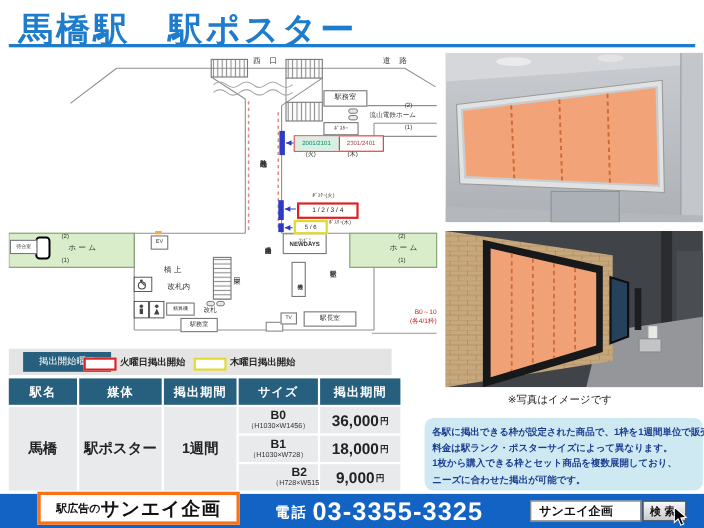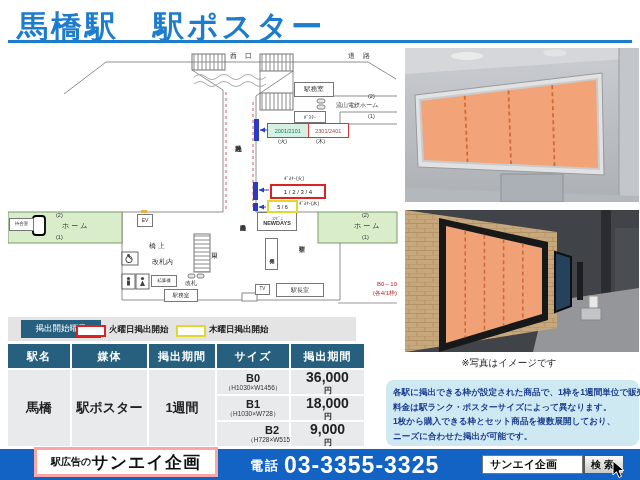--- a/index.html
+++ b/index.html
@@ -19,38 +19,38 @@
   #legend{position:absolute;left:8px;top:317px;width:348px;height:24px;background:#e4e4e4;}
   #legend-title{position:absolute;left:13px;top:3px;width:80px;height:18px;background:#27607f;
          color:#fff;font-size:8.5px;font-weight:normal;display:flex;align-items:center;justify-content:center;}
   .swatch{position:absolute;top:8px;width:26px;height:8px;background:#fff;}
   .legend-txt{position:absolute;top:8px;font-size:8.5px;font-weight:bold;color:#222;line-height:1;}
   
   #price-table{position:absolute;left:8px;top:344px;width:348px;display:grid;
          grid-template-columns:62px 75px 66px 72px 73px;grid-template-rows:24px 24px 24px 24px;gap:2px;}
   .th{background:#27607f;color:#fff;font-size:11px;font-weight:bold;display:flex;
          align-items:center;justify-content:center;letter-spacing:1px;}
-  .td{background:#e9eaec;display:flex;align-items:center;justify-content:center;color:#222;flex-direction:column;}
+  .td{background:#e9eaec;display:flex;align-items:center;justify-content:center;color:#222;}
   .cell-col{flex-direction:column;line-height:1.1;}
   .size-name{font-size:11px;font-weight:bold;}
   .size-dims{font-size:6.5px;color:#333;}
   .price{font-size:14px;font-weight:bold;}
   .price-unit{font-size:8px;font-weight:bold;margin-left:1px;}
   
   .photo{position:absolute;left:405px;width:234px;}
   #photo-note{position:absolute;left:405px;top:357px;width:208px;text-align:center;
          font-size:9.5px;color:#222;}
   
   #info-box{position:absolute;left:386px;top:380px;width:240px;height:54px;background:#cfe9f3;
          border-radius:8px;padding:7px 6px 5px 7px;}
   #info-box p{margin:0 0 3px 0;font-size:8.6px;line-height:1.35;color:#1b3d8f;font-weight:bold;white-space:nowrap;}
   
   #footer{position:absolute;left:0;top:449px;width:640px;height:31px;background:#1263c4;}
   #logo-box{position:absolute;left:34px;top:-2px;width:178px;height:24px;background:#fff;
-         border:3px solid #fca5a5;display:flex;align-items:center;justify-content:center;}
+         border:3px solid #f97316;display:flex;align-items:center;justify-content:center;}
   #logo-prefix{font-size:10px;font-weight:bold;color:#111;}
   #logo-name{font-size:17px;font-weight:800;color:#111;letter-spacing:1px;}
   #phone{position:absolute;left:250px;top:3px;color:#fff;display:flex;align-items:center;}
   #phone-label{font-size:13px;font-weight:bold;letter-spacing:2px;margin-right:4px;}
   #phone-number{font-size:23px;font-weight:800;letter-spacing:1px;}
   #search-field{position:absolute;left:482px;top:6px;width:92px;height:17px;border:1px solid #777;
          background:#fff;font-size:11px;font-weight:bold;padding:0 0 0 7px;color:#111;
          font-family:inherit;}
   #search-button{position:absolute;left:584px;top:6px;width:40px;height:19px;
          background:linear-gradient(#fafafa,#c9c9c9);border:1px solid #555;font-size:10px;

